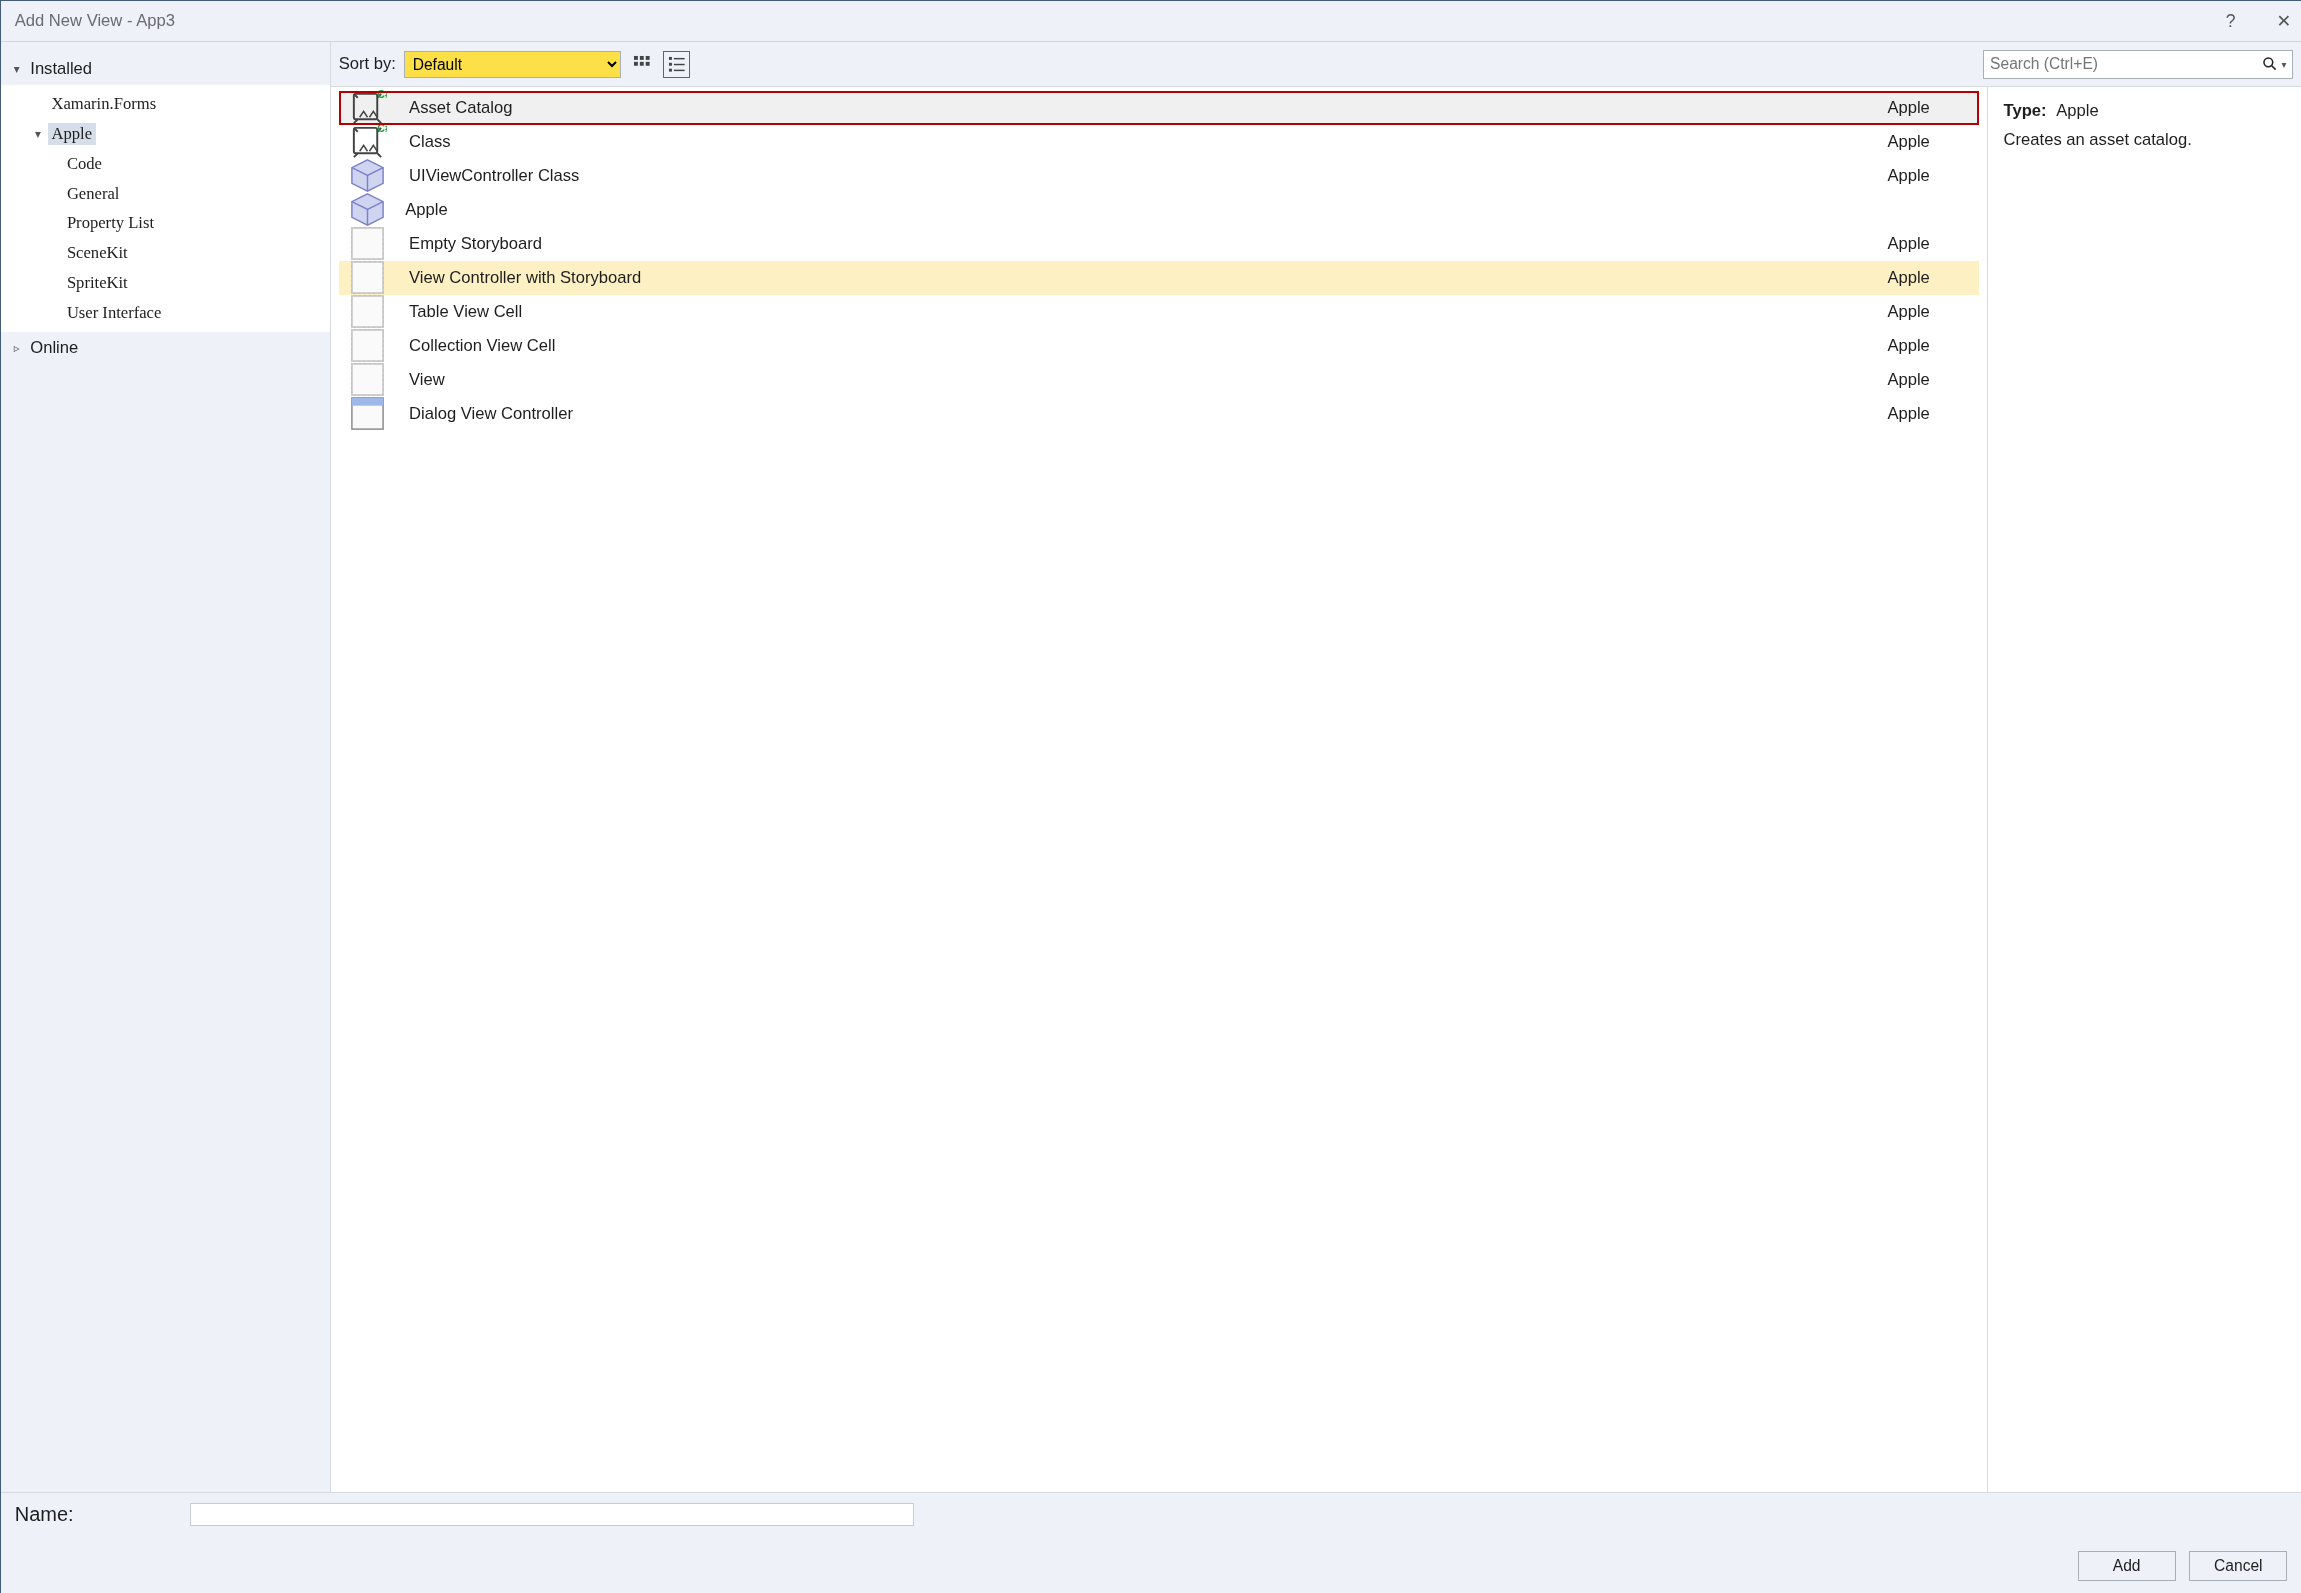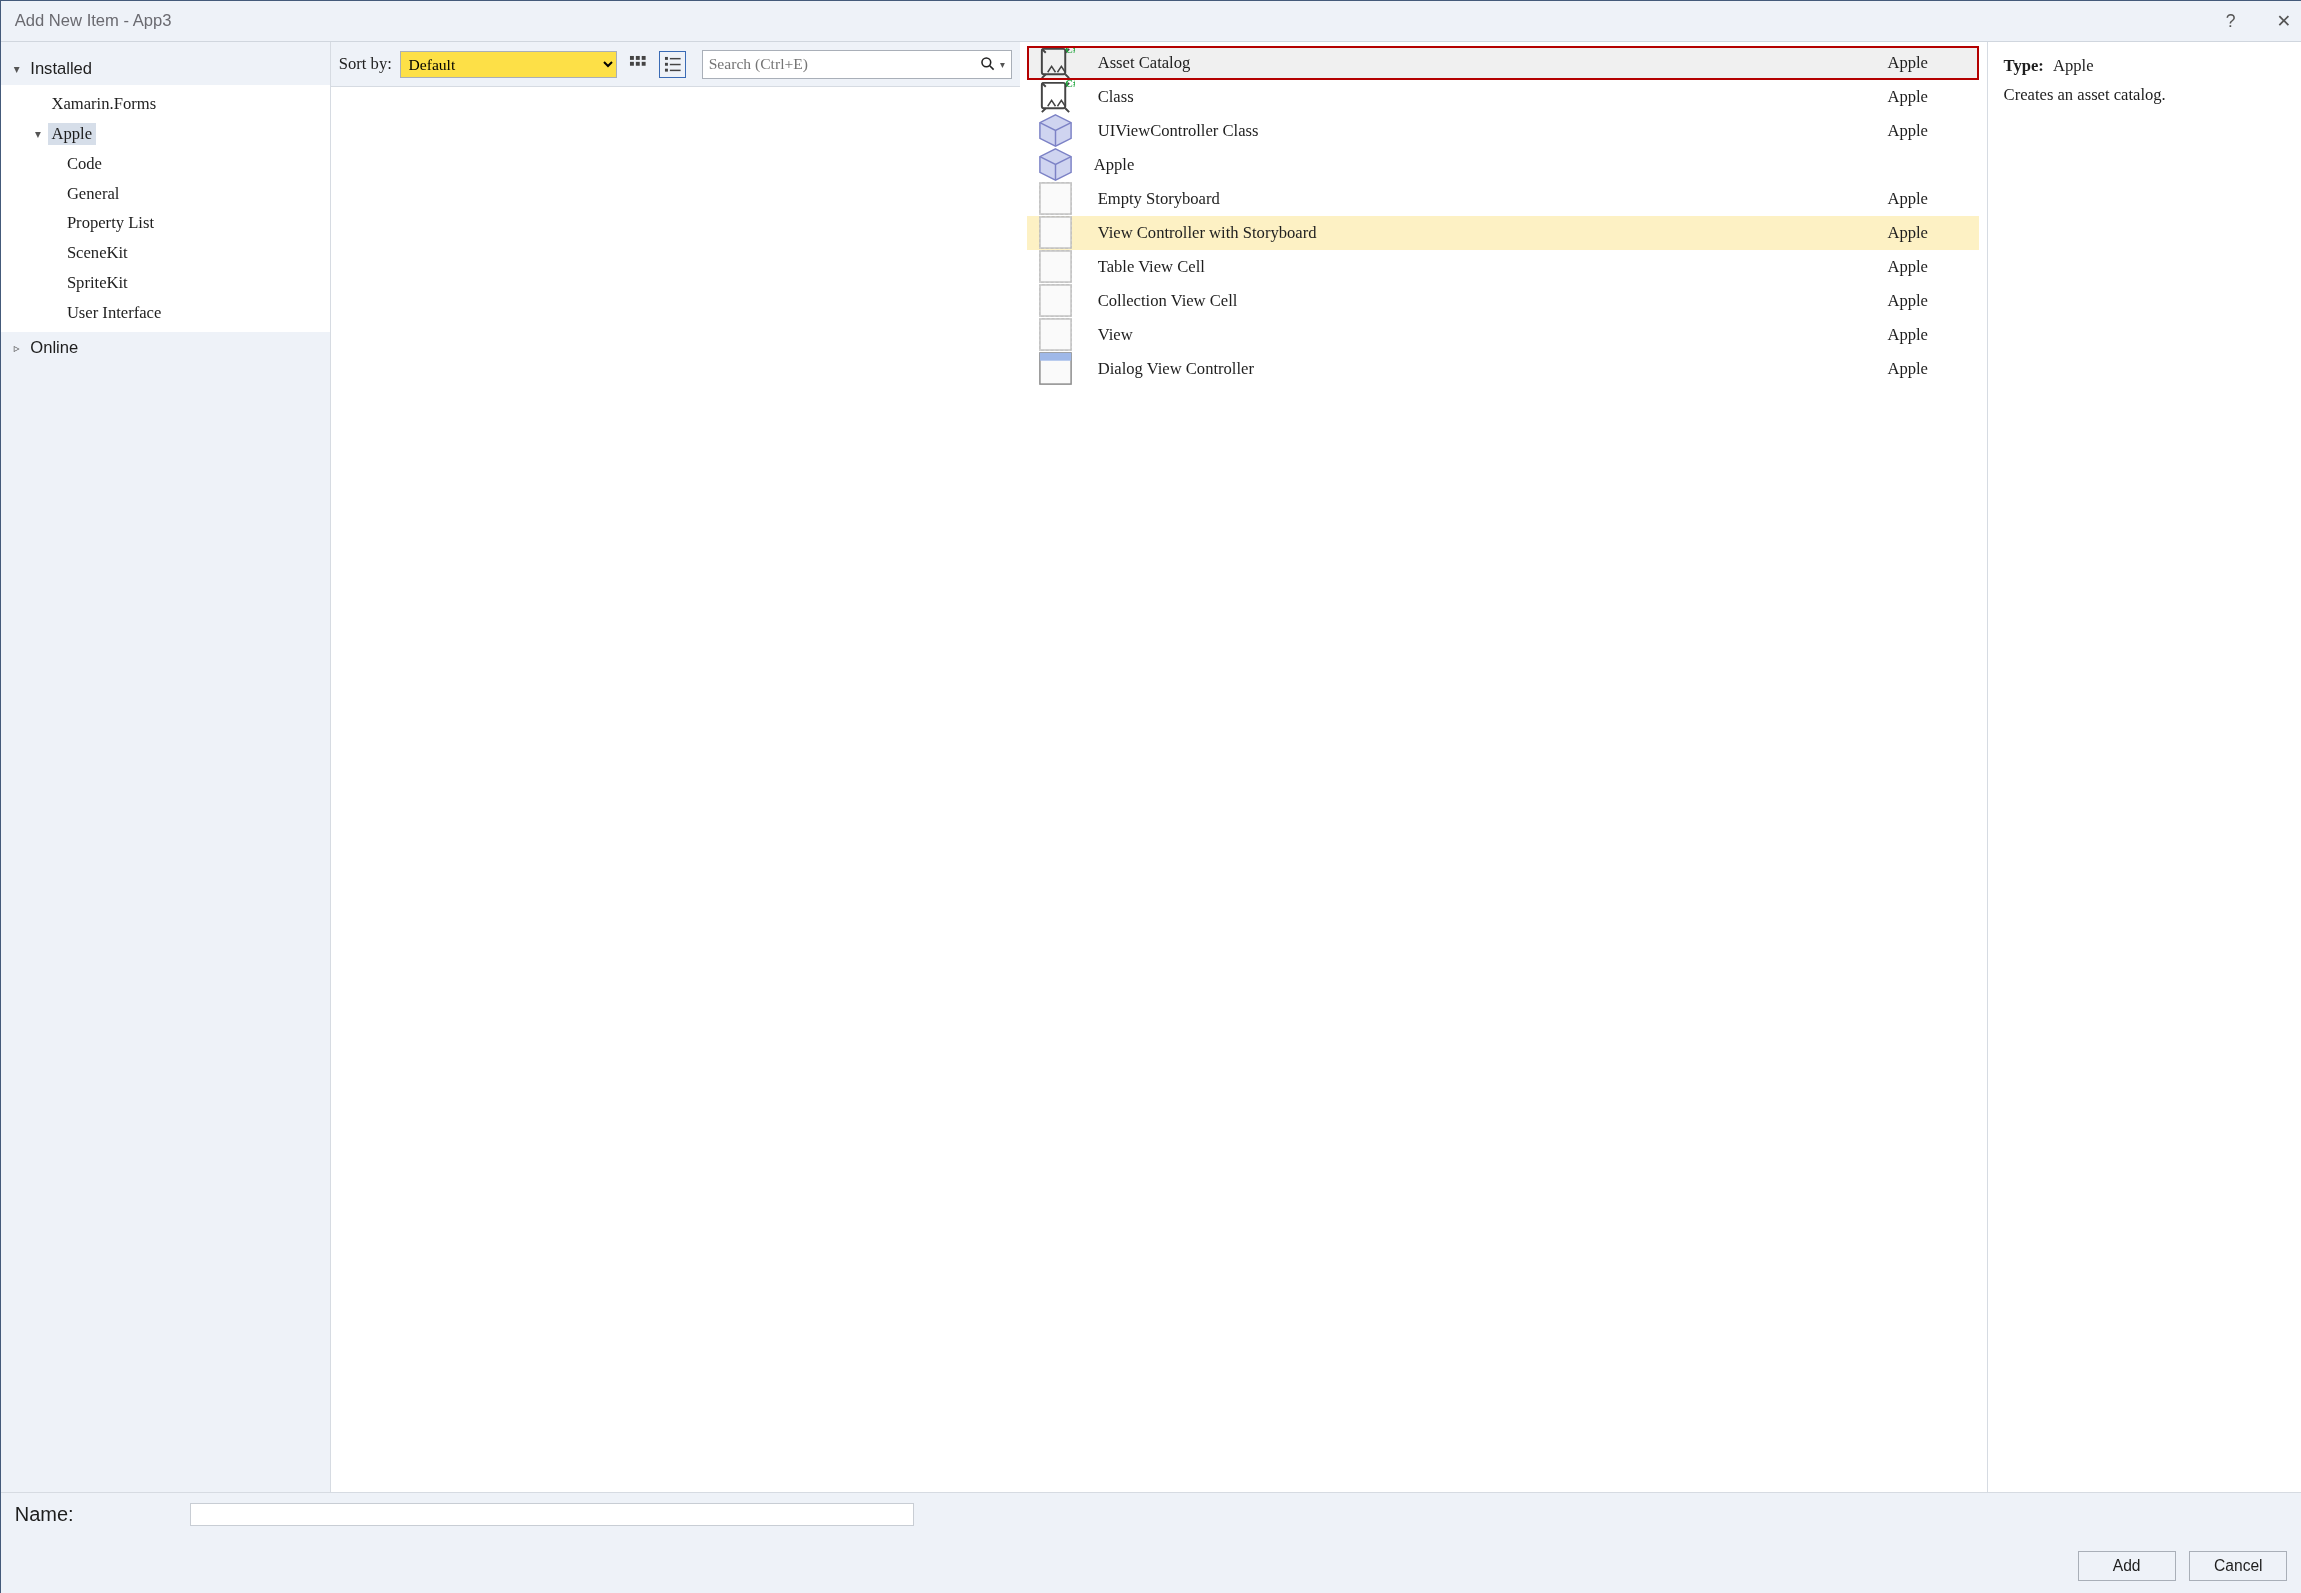--- a/index.html
+++ b/index.html
@@ -46,21 +46,21 @@
   .treenode.lvl0 { padding-left:9.8px; }
   .treenode.lvl1 { padding-left:31px; }
   .treenode.lvl2 { padding-left:62px; }
   .caret { width:11.7px; display:inline-block; text-align:center; color:#555; font-size:11.7px; }
   .treenode .label { padding:1px 3.9px; }
   .treenode.selected .label { background:#d6dee9; }
   .treelist { background:#fff; margin:2px 0 2px 0; padding:3.9px 0;font-family:Liberation Serif, serif; }
   .treelist .treenode { background:#fff; }
 
   
-  .mainwrap { flex:1; display:flex; flex-direction:row; position:relative;font-family:Liberation Serif, serif; }
+  .mainwrap { flex:1; display:flex; flex-direction:column; position:relative; }
   .toolbar {
     height:45px;
     background:#eef2f8;
     border-bottom:1px solid #d6dbe2;
     display:flex;
     align-items:center;
     padding:0 7.8px;
     gap:7.8px;
     font-size:16.6px;
     color:#1e1e1e;
@@ -177,21 +177,21 @@
 
   
   svg { display:block; }
 </style>
 </head>
 <body>
 
 <div class="window" style="transform: scale(1);">
 
   <div class="titlebar">
-    <span class="title">Add New Item - App3</span>
+    <span class="title">Add New View - App3</span>
     <div class="wincontrols">
       <span>?</span>
       <span>✕</span>
     </div>
   </div>
 
   <div class="content">
 
     <div class="treewrap">
       <div class="treegroup">

